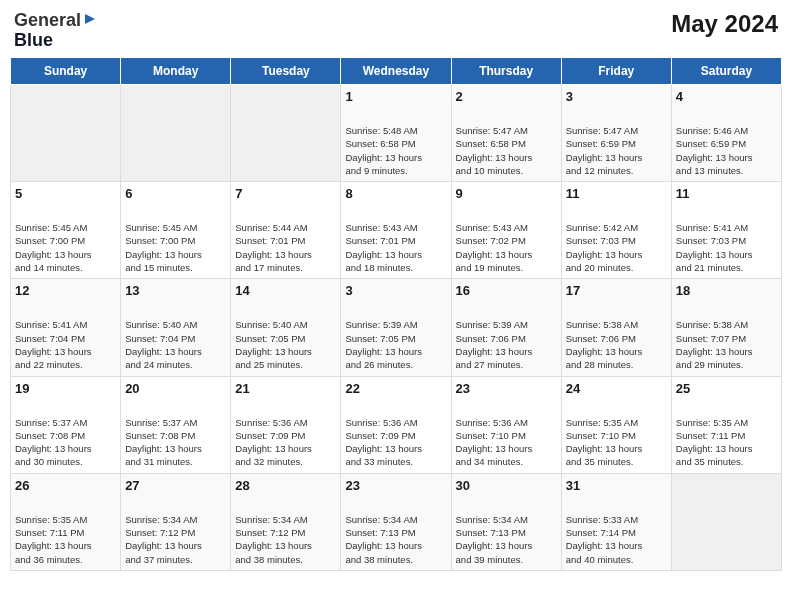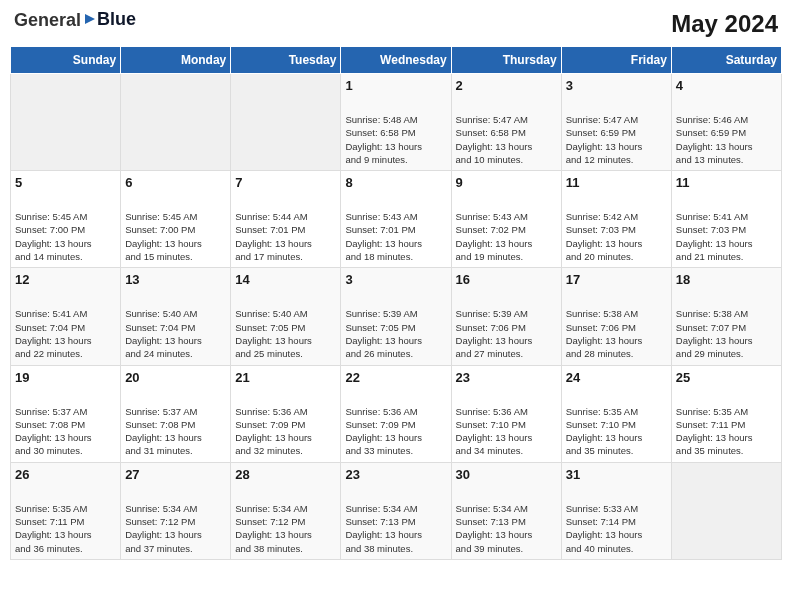--- a/index.html
+++ b/index.html
@@ -12,21 +12,21 @@
     }
     .header {
       display: flex;
       justify-content: space-between;
       align-items: flex-start;
       margin-bottom: 8px;
       padding: 0 4px;
     }
     .logo {
       display: flex;
-      flex-direction: row;
+      flex-direction: column;
       align-items: flex-start;
     }
     .logo-line {
       display: flex;
       align-items: center;
     }
     .title-block {
       text-align: right;
     }
     .title-block h1 {
@@ -43,21 +43,21 @@
       width: 100%;
       border-collapse: collapse;
       table-layout: fixed;
     }
     thead tr th {
       background-color: #2565b0;
       color: #fff;
       font-size: 12px;
       font-weight: bold;
       padding: 6px 4px;
-      text-align: right;
+      text-align: center;
       border: 1px solid #fff;
     }
     tbody tr td {
       border: 1px solid #ddd;
       vertical-align: top;
       padding: 4px;
       font-size: 10px;
       color: #222;
       height: 85px;
       background: #fff;

